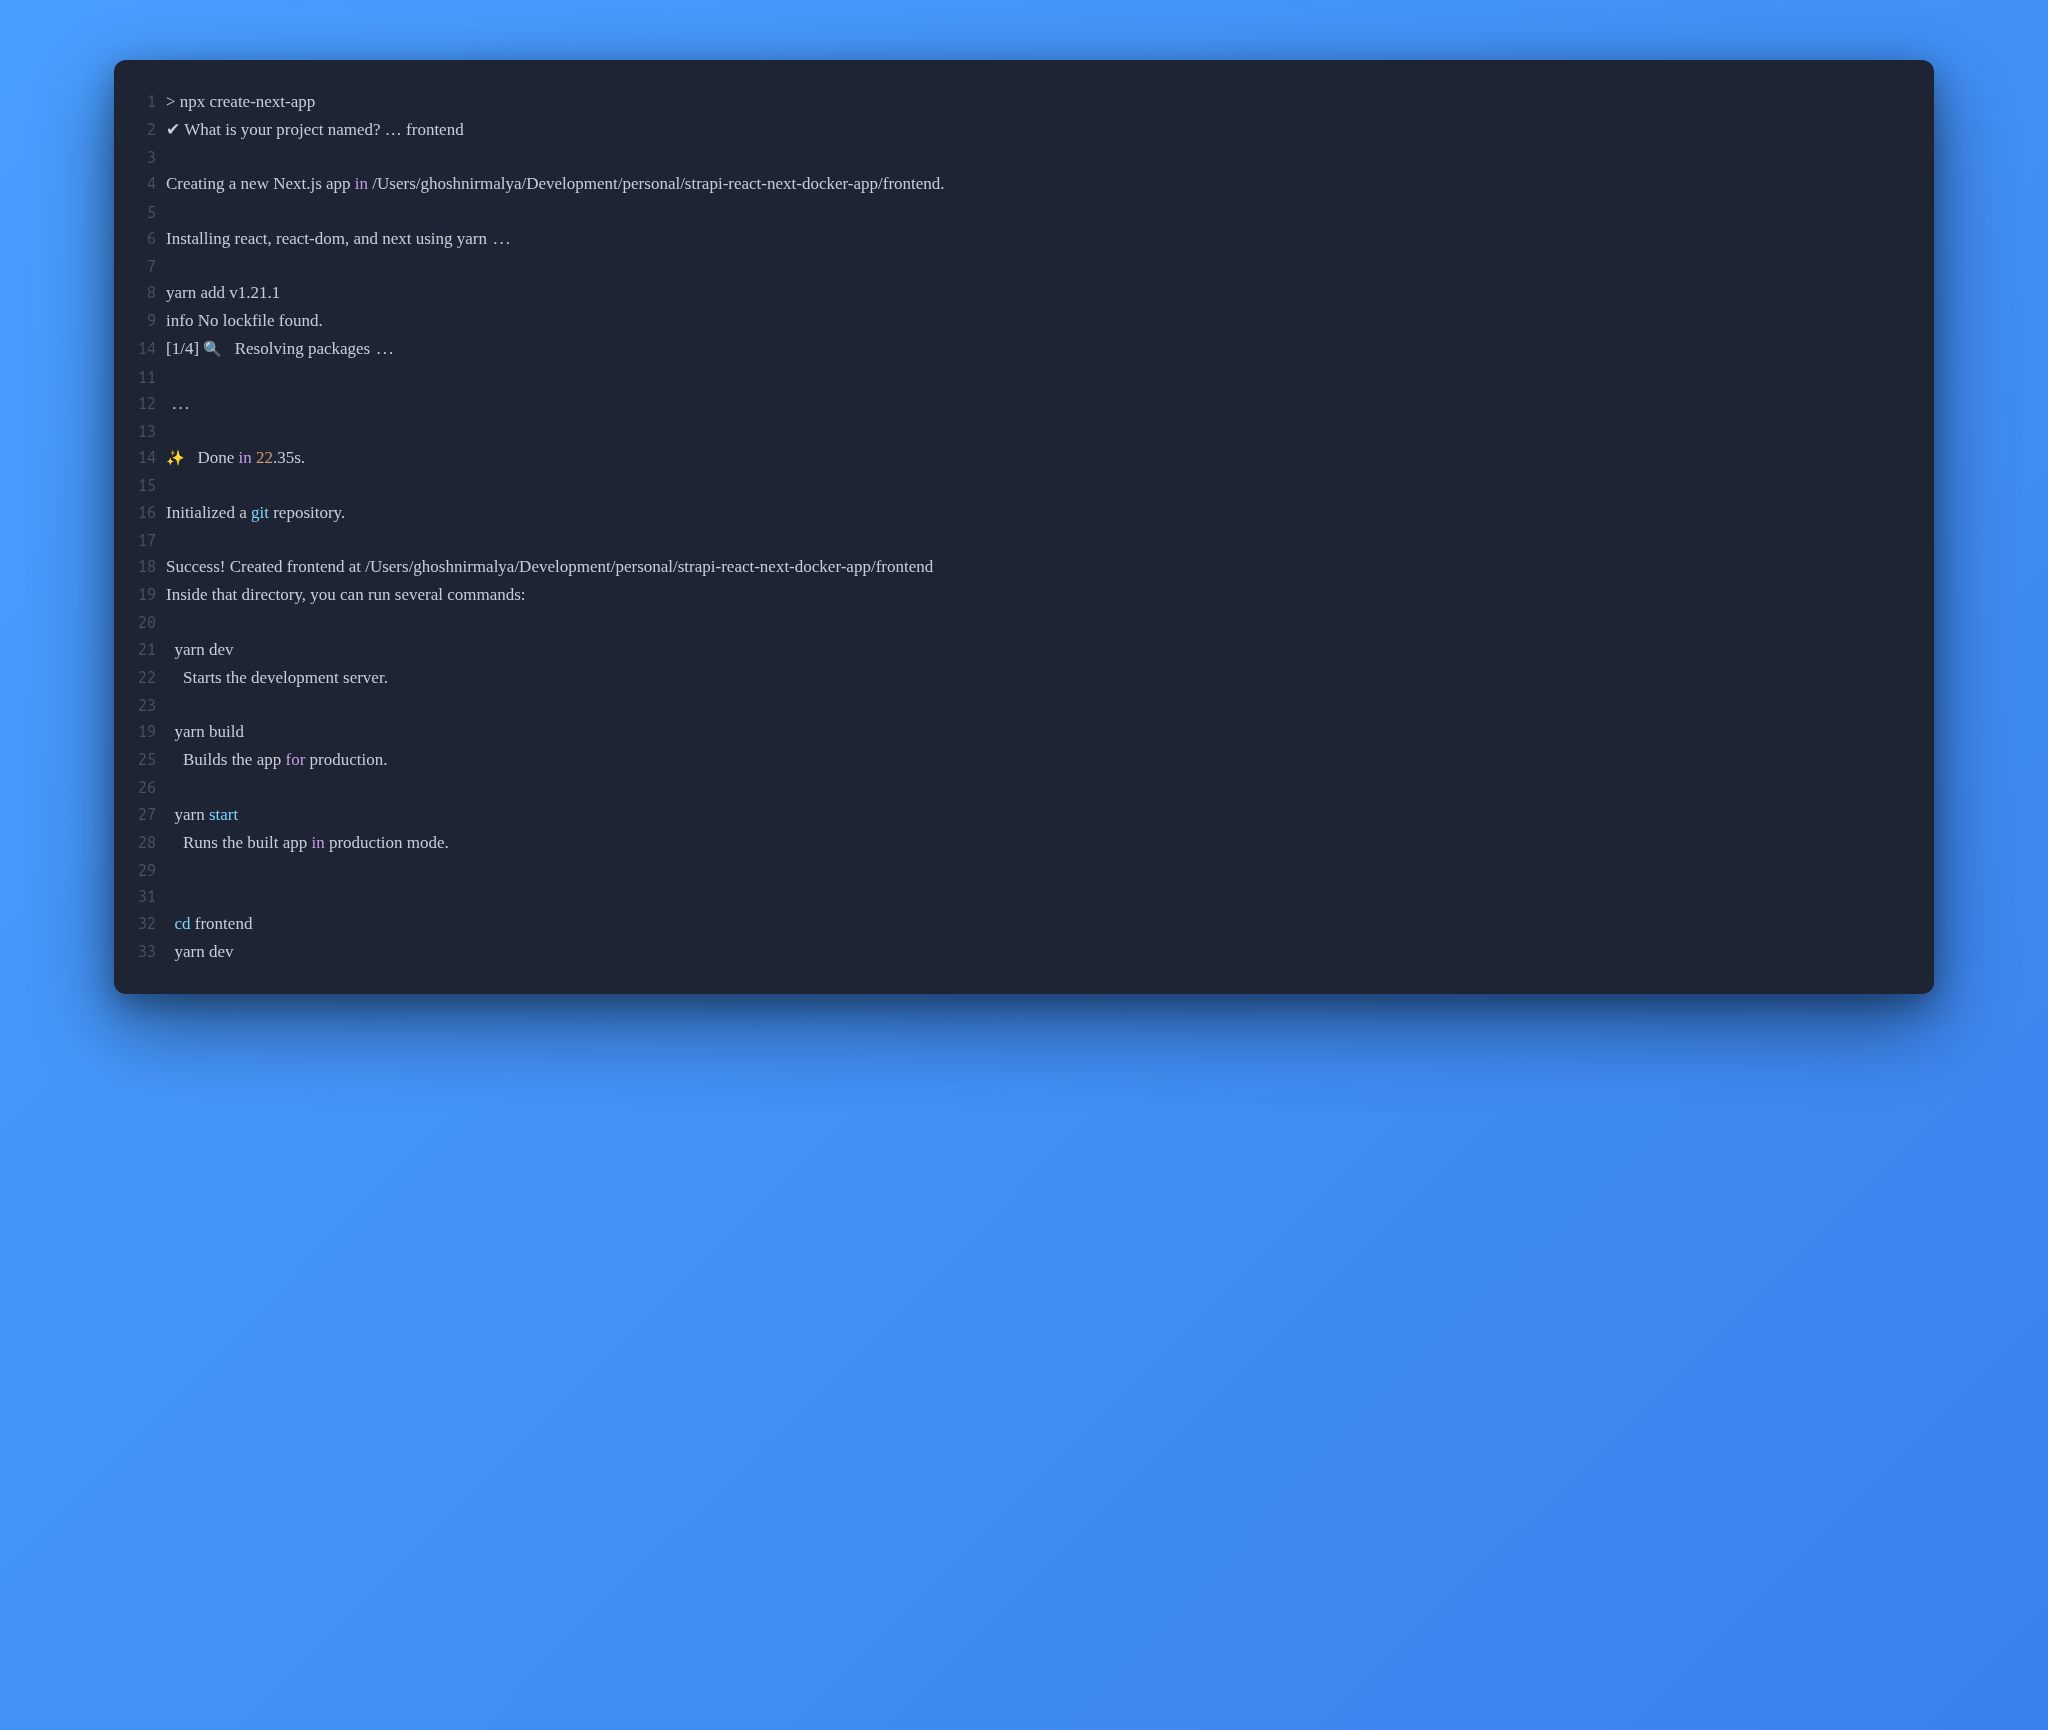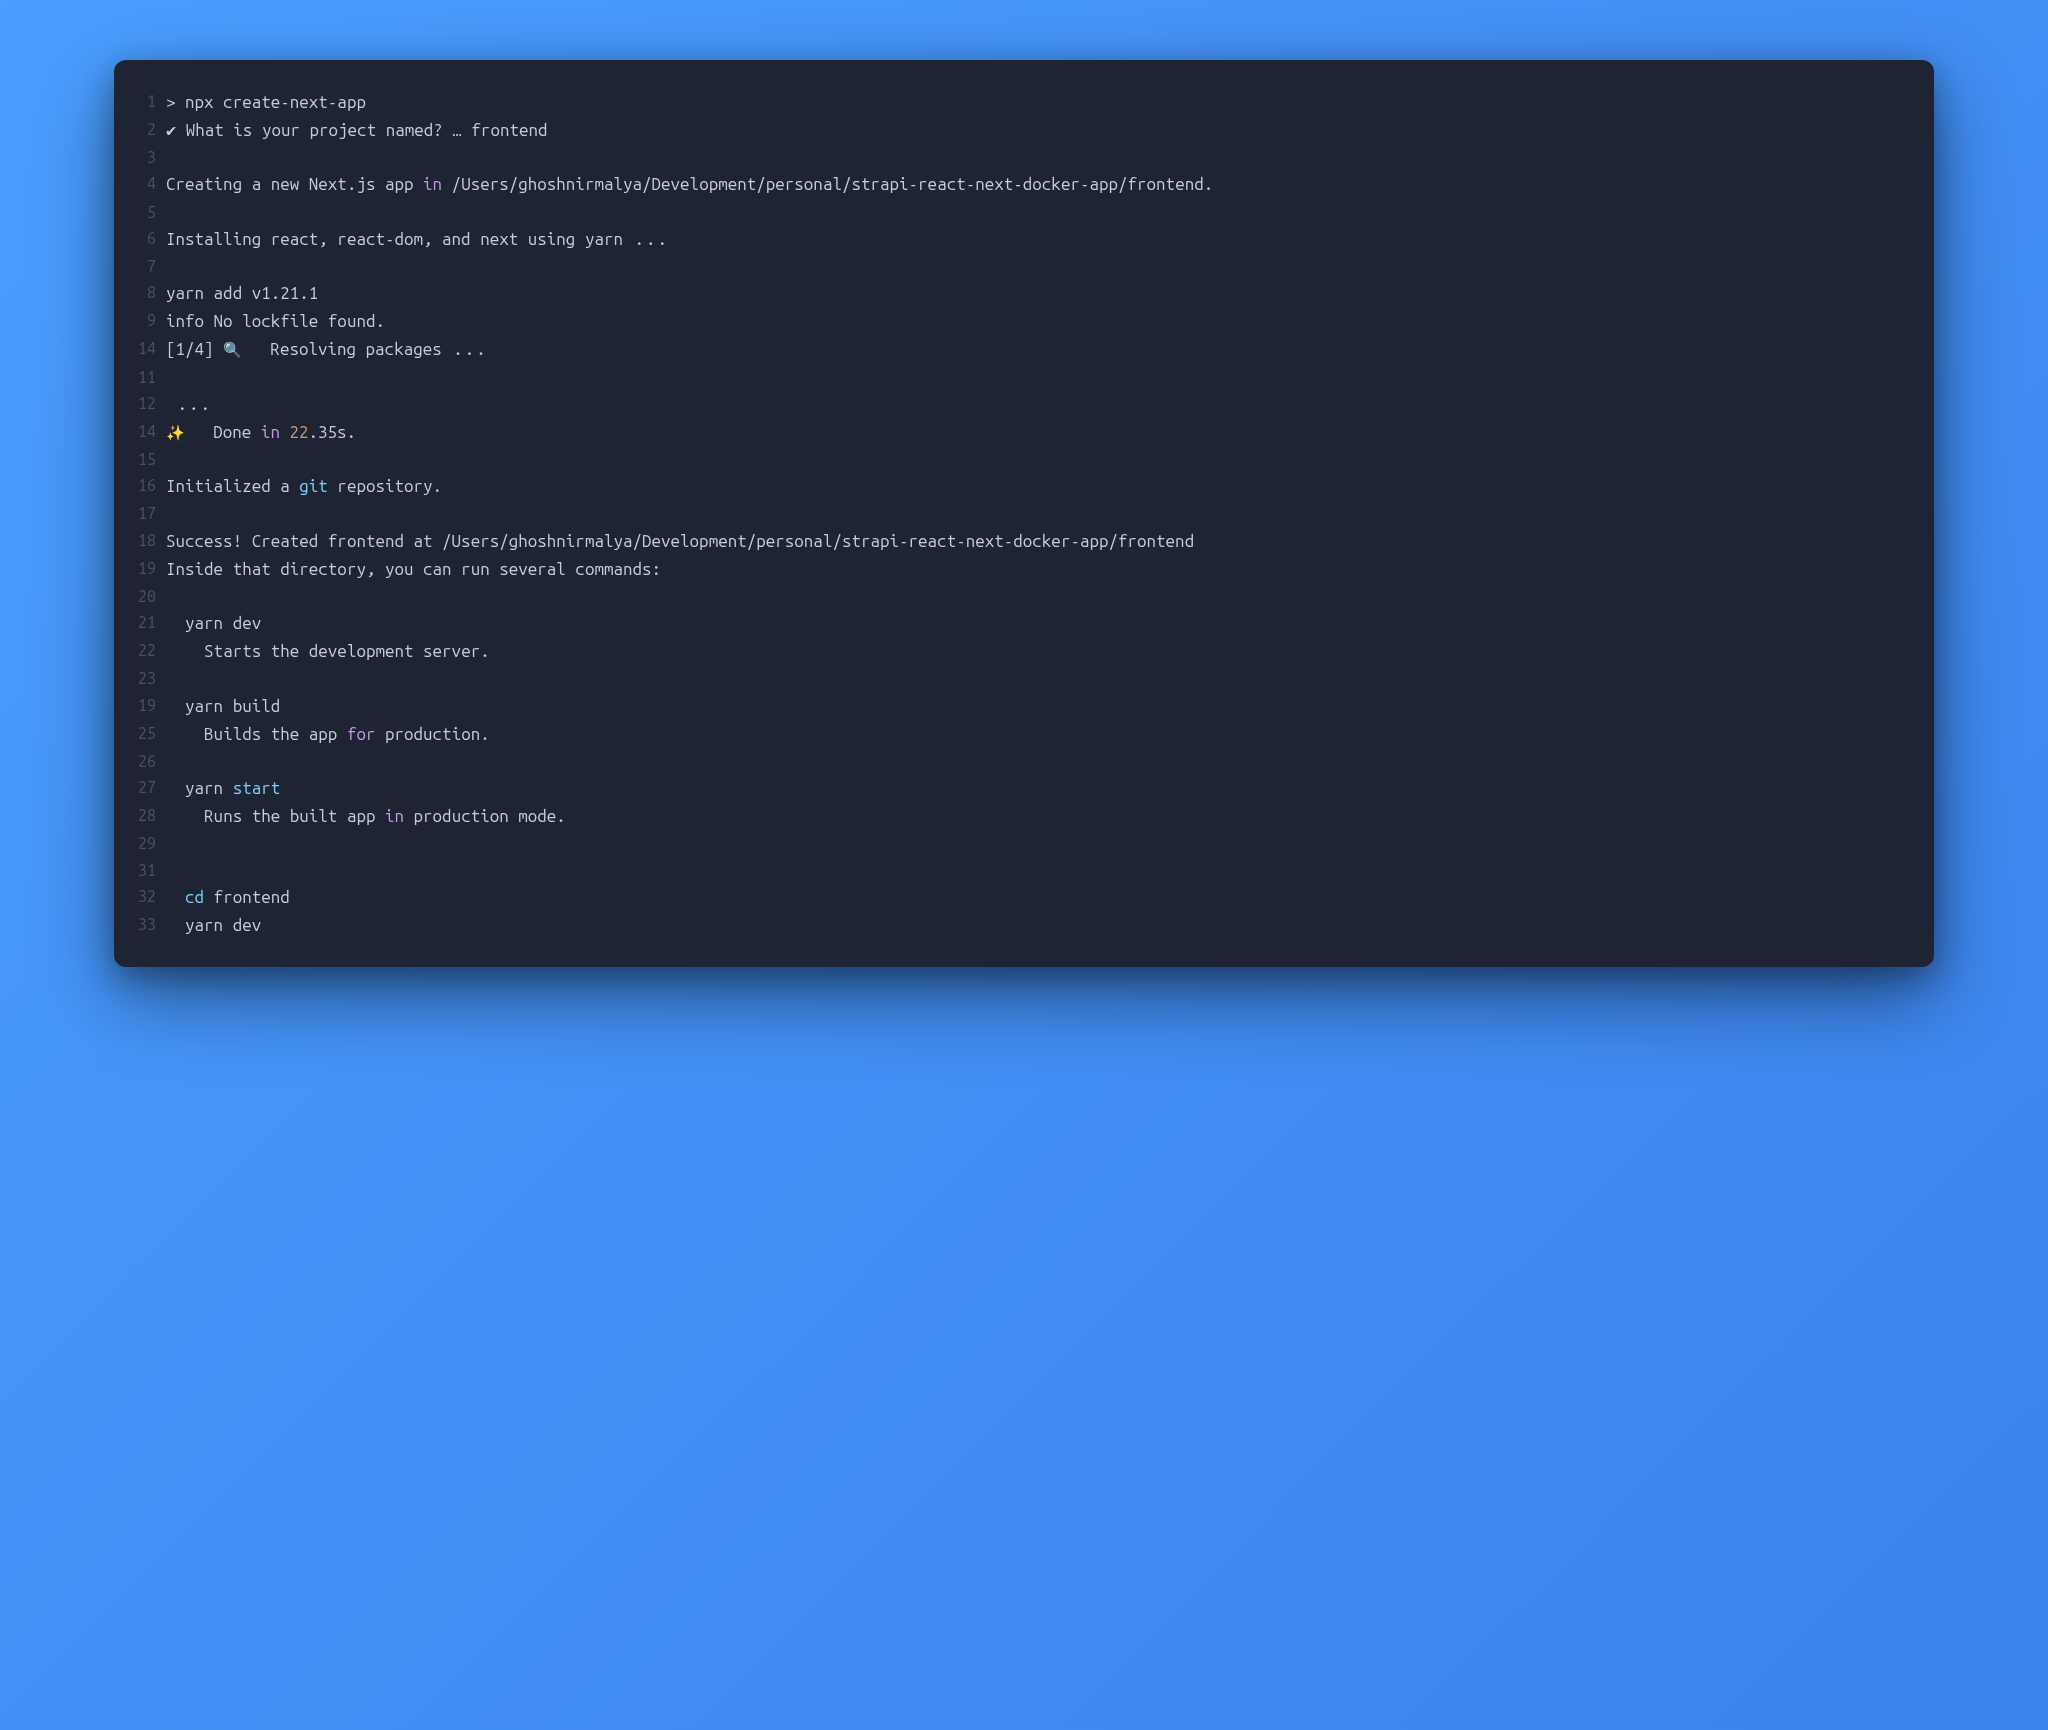--- a/index.html
+++ b/index.html
@@ -34,20 +34,21 @@
     width: 34px;
     text-align: right;
     flex-shrink: 0;
     padding-right: 10px;
     user-select: none;
     font-size: 16px;
   }
   .content {
     color: #c8cdd8;
     flex: 1;
+    font-family: Liberation Serif, serif;
   }
   .kw { color: #c89ae8; margin-top: 19px; }
   .cmd { color: #7dd3fc; }
   .num { color: #d19a66; }
   .ellipsis { letter-spacing: 2px; }
   .emoji { font-size: 15px; }
 </style>
 </head>
 <body>
 
@@ -58,20 +59,21 @@
       <div class="line"><span class="lineno">3</span><span class="content"><span></span></span></div>
       <div class="line"><span class="lineno">4</span><span class="content"><span>Creating a new Next.js app </span><span class="kw">in</span><span> /Users/ghoshnirmalya/Development/personal/strapi-react-next-docker-app/frontend.</span></span></div>
       <div class="line"><span class="lineno">5</span><span class="content"><span></span></span></div>
       <div class="line"><span class="lineno">6</span><span class="content"><span>Installing react, react-dom, and next using yarn</span><span class="ellipsis"> ...</span></span></div>
       <div class="line"><span class="lineno">7</span><span class="content"><span></span></span></div>
       <div class="line"><span class="lineno">8</span><span class="content"><span>yarn add v1.21.1</span></span></div>
       <div class="line"><span class="lineno">9</span><span class="content"><span>info No lockfile found.</span></span></div>
       <div class="line"><span class="lineno">14</span><span class="content"><span>[1/4] </span><span class="emoji">🔍</span><span>   Resolving packages</span><span class="ellipsis"> ...</span></span></div>
       <div class="line"><span class="lineno">11</span><span class="content"><span></span></span></div>
       <div class="line"><span class="lineno">12</span><span class="content"><span class="ellipsis"> ...</span></span></div>
+      <div class="line"><span class="lineno">13</span><span class="content"><span></span></span></div>
       <div class="line"><span class="lineno">14</span><span class="content"><span class="emoji">✨</span><span>   Done </span><span class="kw">in</span><span> </span><span class="num">22</span><span>.35s.</span></span></div>
       <div class="line"><span class="lineno">15</span><span class="content"><span></span></span></div>
       <div class="line"><span class="lineno">16</span><span class="content"><span>Initialized a </span><span class="cmd">git</span><span> repository.</span></span></div>
       <div class="line"><span class="lineno">17</span><span class="content"><span></span></span></div>
       <div class="line"><span class="lineno">18</span><span class="content"><span>Success! Created frontend at /Users/ghoshnirmalya/Development/personal/strapi-react-next-docker-app/frontend</span></span></div>
       <div class="line"><span class="lineno">19</span><span class="content"><span>Inside that directory, you can run several commands:</span></span></div>
       <div class="line"><span class="lineno">20</span><span class="content"><span></span></span></div>
       <div class="line"><span class="lineno">21</span><span class="content"><span>  yarn dev</span></span></div>
       <div class="line"><span class="lineno">22</span><span class="content"><span>    Starts the development server.</span></span></div>
       <div class="line"><span class="lineno">23</span><span class="content"><span></span></span></div>

